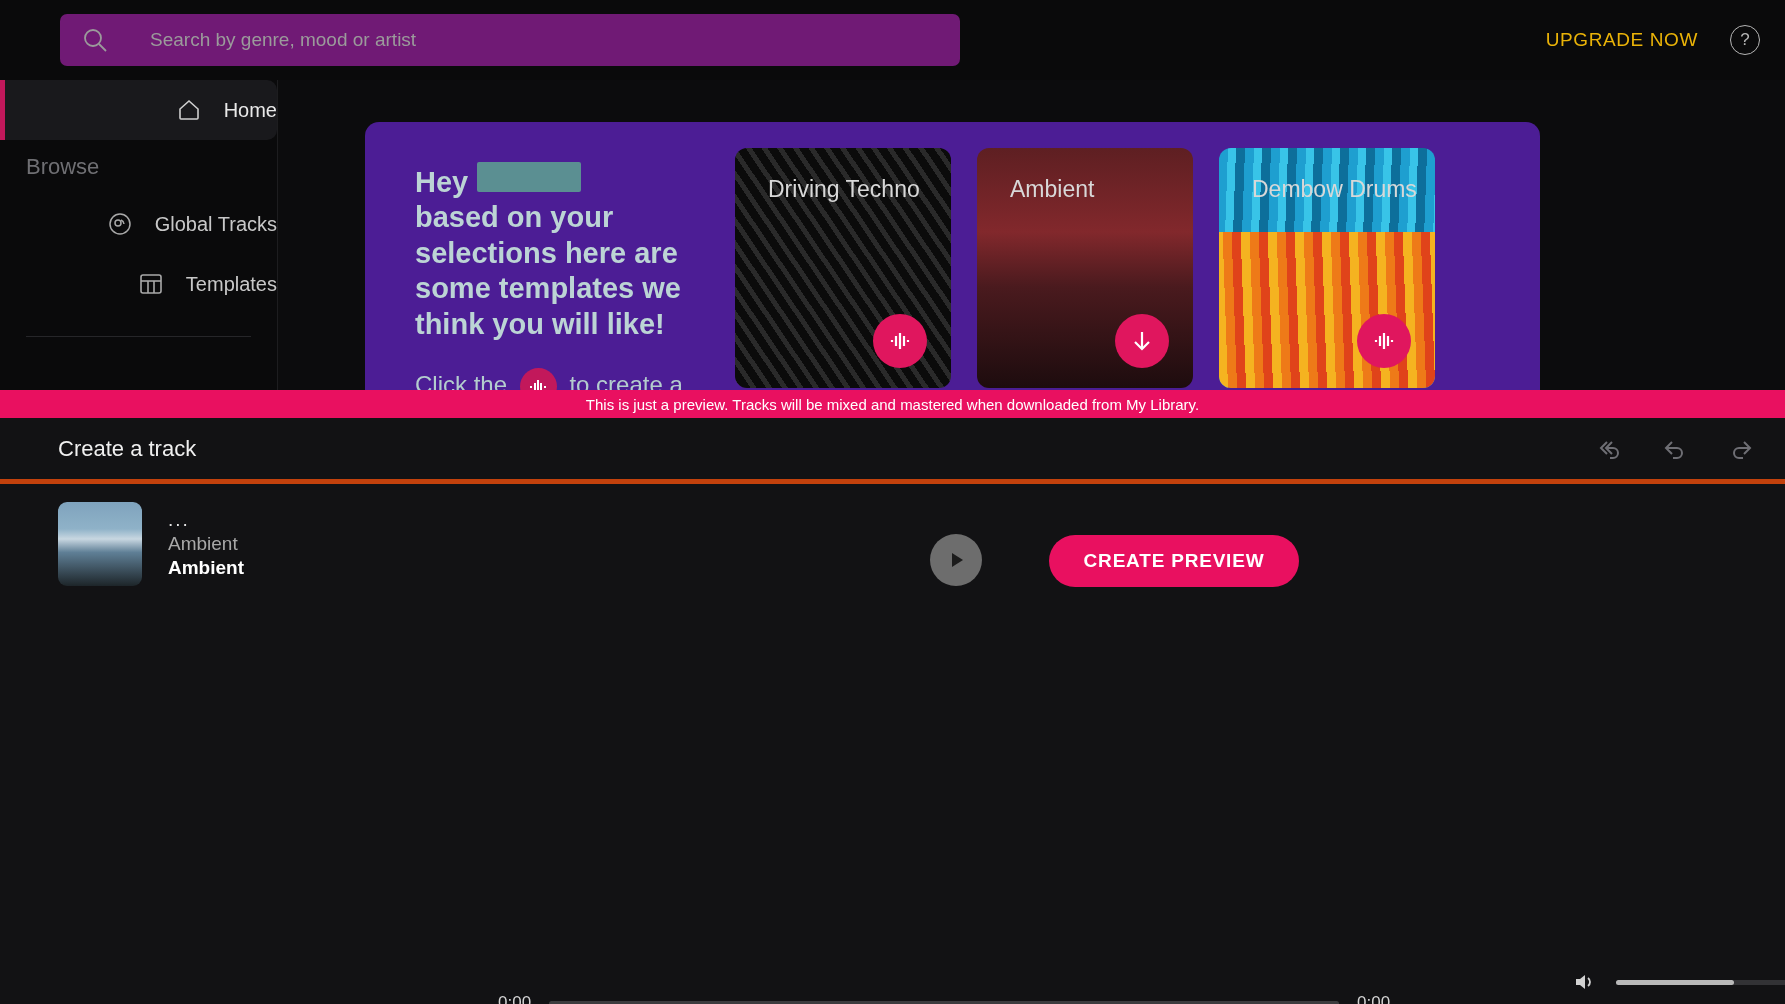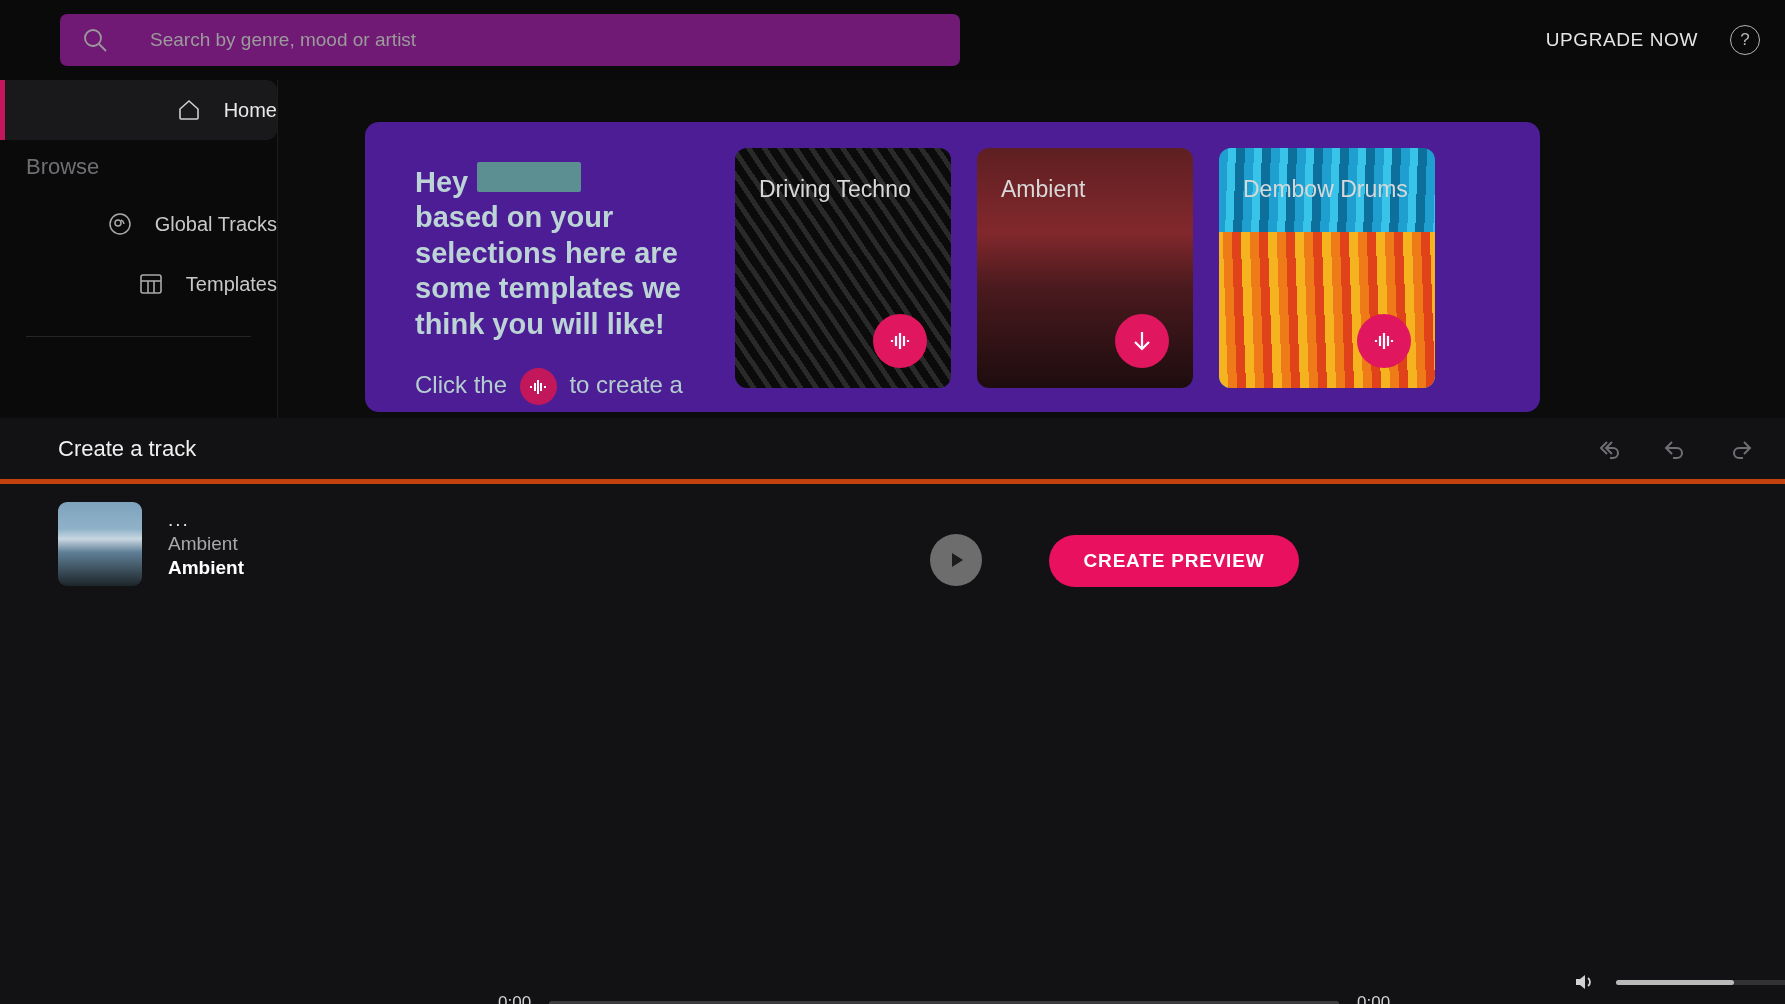--- a/index.html
+++ b/index.html
@@ -29,21 +29,21 @@
   .search-icon { width: 26px; height: 26px; flex: 0 0 auto; }
   .search-input {
     flex: 1; background: transparent; border: none; outline: none;
     color: #c9c9c9; font-size: 19px; font-family: "Liberation Sans", sans-serif;
     margin-left: 42px;
   }
   .search-input::placeholder { color: #9b9b9b; }
 
   .header-right { margin-left: auto; display: flex; align-items: center; gap: 32px; margin-right: 25px; }
   .upgrade-btn {
-    background: transparent; border: none; color: #e5e5e5; font-size: 19px;
+    background: transparent; border: none; color: #eab308; font-size: 19px;
     letter-spacing: 0.6px; cursor: pointer; font-family: "Liberation Sans", sans-serif;
   }
   .help-icon {
     width: 30px; height: 30px; border: 1.6px solid #b5b5b5; border-radius: 50%;
     color: #b5b5b5; display: flex; align-items: center; justify-content: center;
     font-size: 17px; cursor: pointer;
   }
 
   
   .sidebar {
@@ -81,21 +81,21 @@
   .hero-sub .inline-chip {
     display: inline-flex; width: 37px; height: 37px; background: #c2185b;
     border-radius: 50%; align-items: center; justify-content: center; vertical-align: middle;
     margin: 0 6px;
   }
   .hero-cards { display: flex; gap: 26px; padding: 26px 0 0 10px; }
   .hero-card {
     position: relative; width: 216px; height: 240px; border-radius: 12px; overflow: hidden;
   }
   .hero-card-title {
-    position: absolute; top: 28px; left: 24px; color: #d8d8d8; font-size: 23px; z-index: 2;
+    position: absolute; top: 28px; left: 33px; color: #d8d8d8; font-size: 23px; z-index: 2;
   }
   .card-action {
     position: absolute; right: 24px; bottom: 20px; width: 54px; height: 54px;
     background: #e0165e; border-radius: 50%; display: flex; align-items: center;
     justify-content: center; z-index: 2; cursor: pointer;
   }
   .art-techno { background:
     repeating-linear-gradient(56deg, #2a2a2a 0 5px, #0b0b0b 5px 13px),
     linear-gradient(160deg, #3a1118, #090909); }
   .art-ambient-red { background:
@@ -275,20 +275,21 @@
               <line x1="12" y1="2" x2="12" y2="18" stroke="#fff" stroke-width="2.2"></line>
               <line x1="16" y1="5" x2="16" y2="15" stroke="#fff" stroke-width="2.2"></line>
               <line x1="20" y1="9" x2="20" y2="11" stroke="#fff" stroke-width="2.2"></line>
             </svg>
           </span>
         </div>
       </div>
     </div>
   </div>
 
+  <div class="notice-bar">This is just a preview. Tracks will be mixed and mastered when downloaded from My Library.</div>
 
   <div class="track-panel">
     <div class="panel-head">
       <span class="panel-title">Create a track</span>
       <div class="head-actions">
         <span class="head-icon">
           <svg width="32" height="32" viewBox="0 0 32 32">
             <path d="M14 9 L8 15 L14 21" fill="none" stroke="#6e6e74" stroke-width="2"></path>
             <path d="M19 9 L13 15 L19 21" fill="none" stroke="#6e6e74" stroke-width="2"></path>
             <path d="M13 15 h7 a5 5 0 0 1 0 10 h-3" fill="none" stroke="#6e6e74" stroke-width="2"></path>

